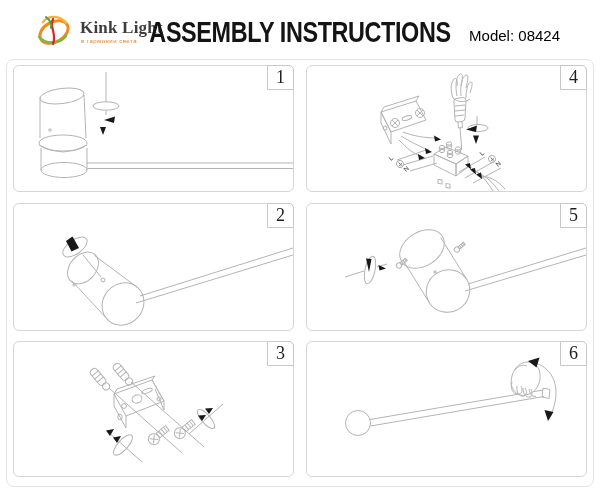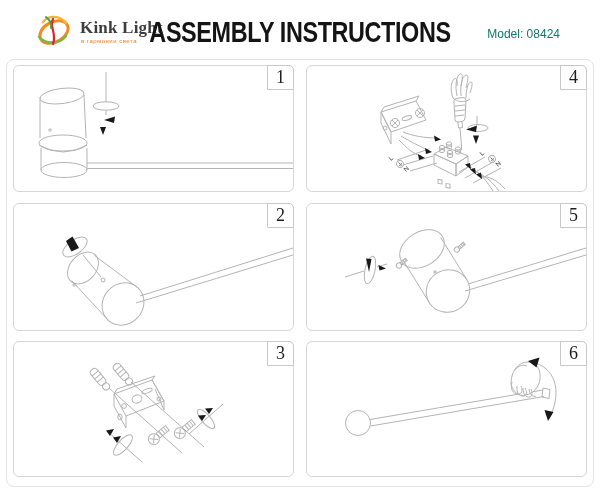--- a/index.html
+++ b/index.html
@@ -4,21 +4,21 @@
 <style>
 *{margin:0;padding:0;box-sizing:border-box}
 html,body{width:600px;height:500px;background:#fff;font-family:"Liberation Sans",sans-serif;position:relative;overflow:hidden}
 .header{position:absolute;left:0;top:0;width:600px;height:58px;background:#fff}
 .brand{position:absolute;left:33px;top:11px;display:flex;align-items:flex-start;gap:5px}
 .brand-mark{width:42px;height:40px;flex:0 0 auto}
 .brand-text{display:flex;flex-direction:column;margin-top:8px}
 .brand-name{font-family:"Liberation Serif",serif;font-weight:bold;font-size:17px;color:#3d3d3d;letter-spacing:.2px;line-height:1}
 .brand-tagline{font-size:6px;color:#ef7f1a;letter-spacing:.5px;margin-top:2px;margin-left:1px}
 .title{position:absolute;left:50%;top:15px;white-space:nowrap;font-size:30px;font-weight:bold;color:#141414;transform:translateX(-50%) scaleX(.78);letter-spacing:-.5px}
-.model{position:absolute;right:40px;top:27px;font-size:12px;color:#0f766e}
+.model{position:absolute;right:40px;top:27px;font-size:15px;color:#000000}
 .frame{position:absolute;left:6px;top:59px;width:588px;height:428px;border:1px solid #e4e4e4;border-radius:8px}
 .panel{position:absolute;background:#fff;border:1px solid #d6d6d6;border-radius:6px}
 .p1{left:13px;top:65px;width:281px;height:127px}
 .p2{left:13px;top:203px;width:281px;height:128px}
 .p3{left:13px;top:341px;width:281px;height:136px}
 .p4{left:306px;top:65px;width:281px;height:127px}
 .p5{left:306px;top:203px;width:281px;height:128px}
 .p6{left:306px;top:341px;width:281px;height:136px}
 .badge{position:absolute;top:-1px;right:-1px;width:27px;height:25px;background:#fff;border:1px solid #c8c8c8;border-top-right-radius:5px;display:flex;align-items:center;justify-content:center;font-family:"Liberation Serif",serif;font-size:18px;color:#1e1e1e}
 .art{position:absolute;left:0;top:0;width:100%;height:100%;display:block}

